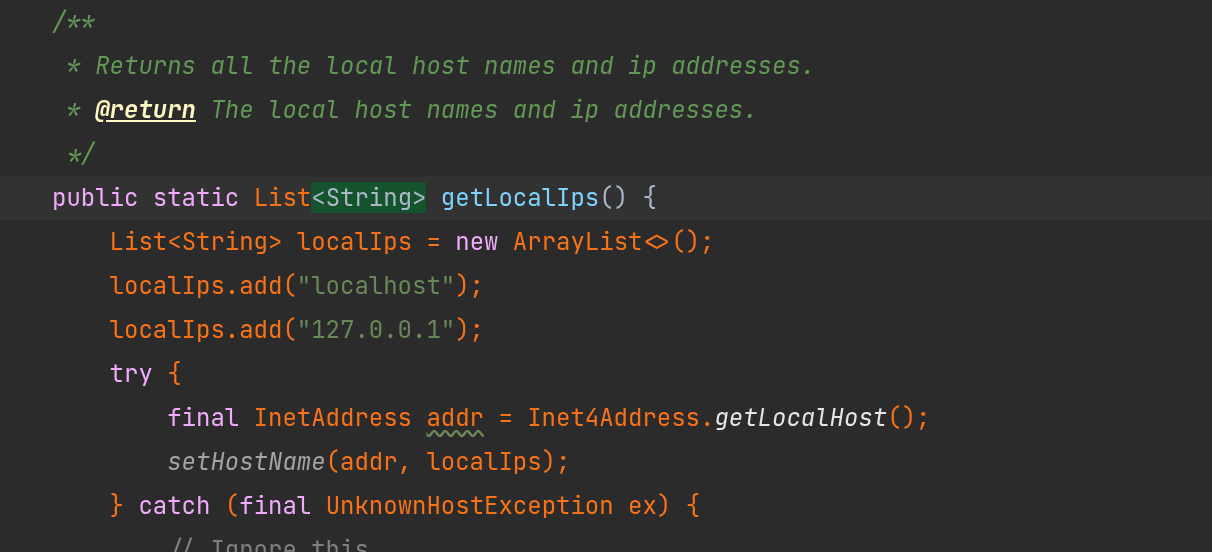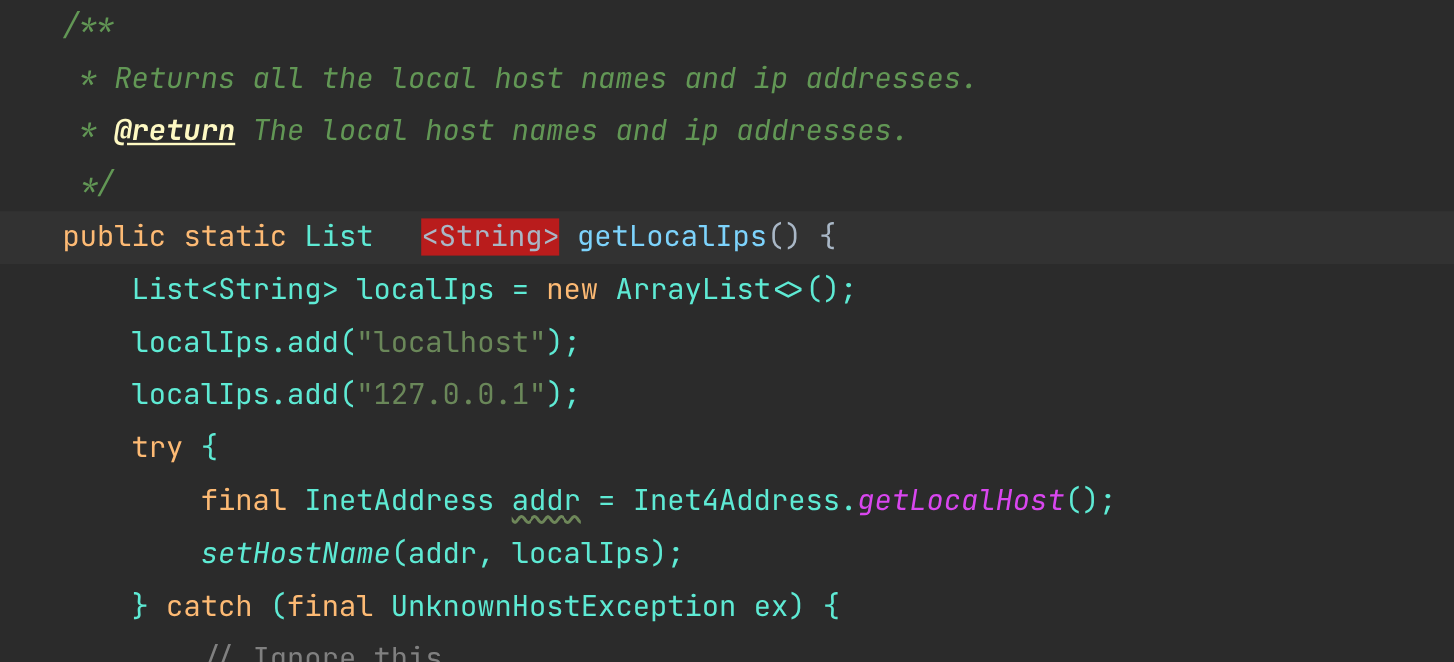--- a/index.html
+++ b/index.html
@@ -24,32 +24,31 @@
     display: block;
     padding-left: 52px;
     color: #a9b7c6;
     height: 44px;
   }
   .highlight-line {
     background: #323232;
   }
   .doc-comment { color: #629755; font-style: italic; }
   .doc-tag { color: #fef9c3; font-style: italic; font-weight: bold; text-decoration: underline; }
-  .keyword { color: #fdba74; }
+  .keyword { color: #f0abfc; }
   .method-decl { color: #7dd3fc; }
-  .method-call-static { color: #d946ef; font-style: italic; }
-  .method-call-own { color: #5eead4; font-style: italic; }
+  .method-call-static { color: #e5e5e5; font-style: italic; }
+  .method-call-own { color: #a3a3a3; font-style: italic; }
   .string { color: #6a8759; }
   .paren { color: #a9b7c6; }
-  .ident { color: #5eead4; }
+  .ident { color: #f97316; }
   .comment-line { color: #808080; }
   .generic-hl {
-    background: #b91c1c;
+    background: #14532d;
     color: #a9b7c6;
-    margin-left: 40px;
   }
   .warn-underline {
     text-decoration-line: underline;
     text-decoration-style: wavy;
     text-decoration-color: #6e8759;
     text-underline-offset: 4px;
   }
 </style>
 </head>
 <body>

